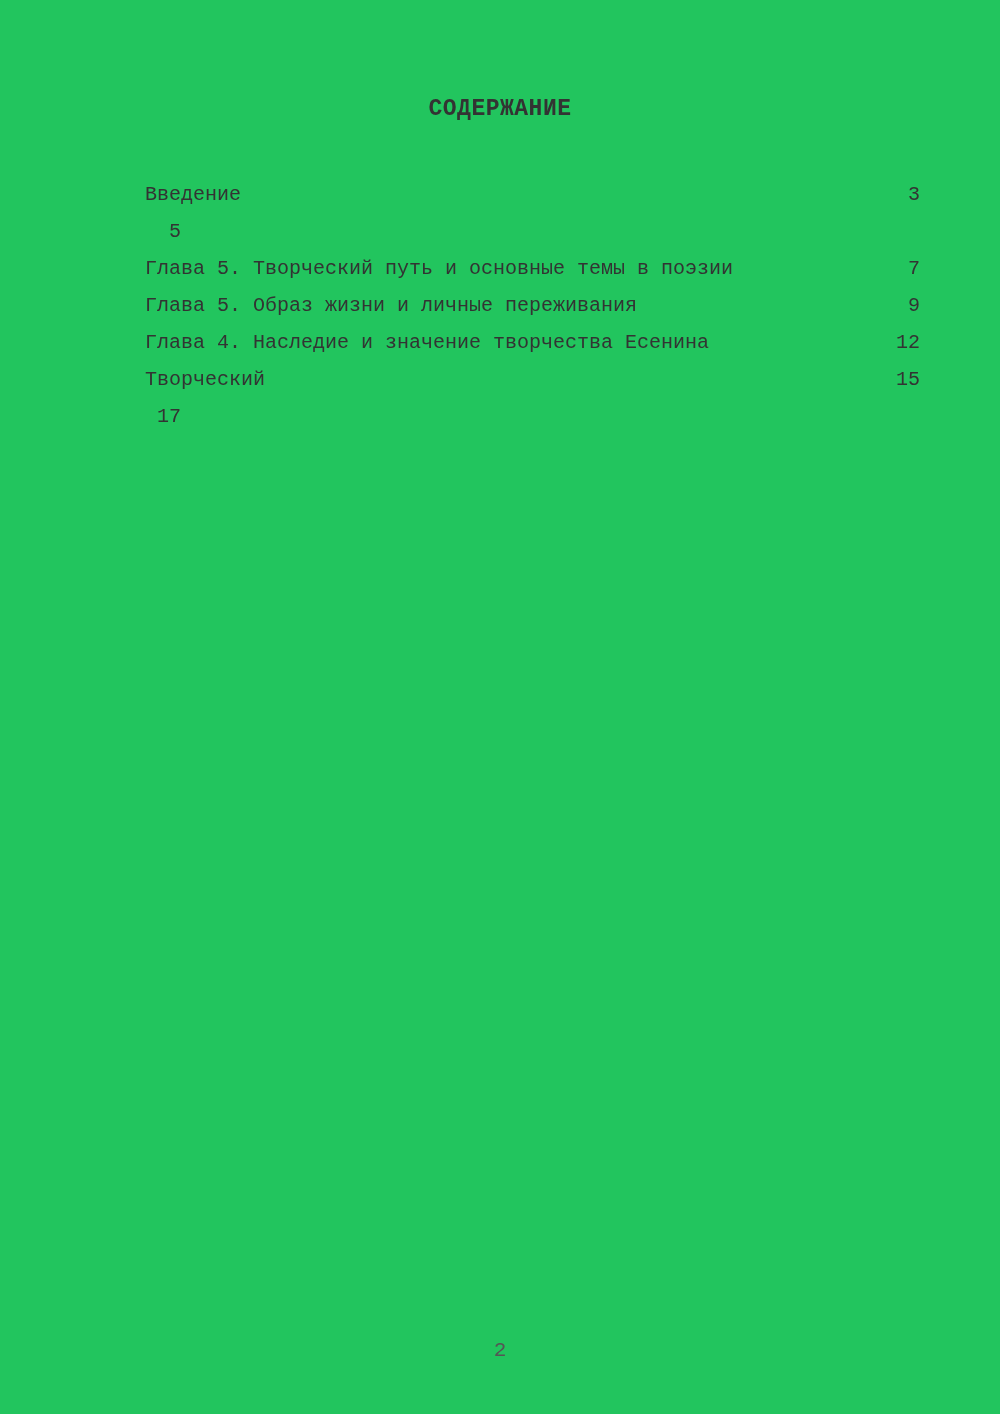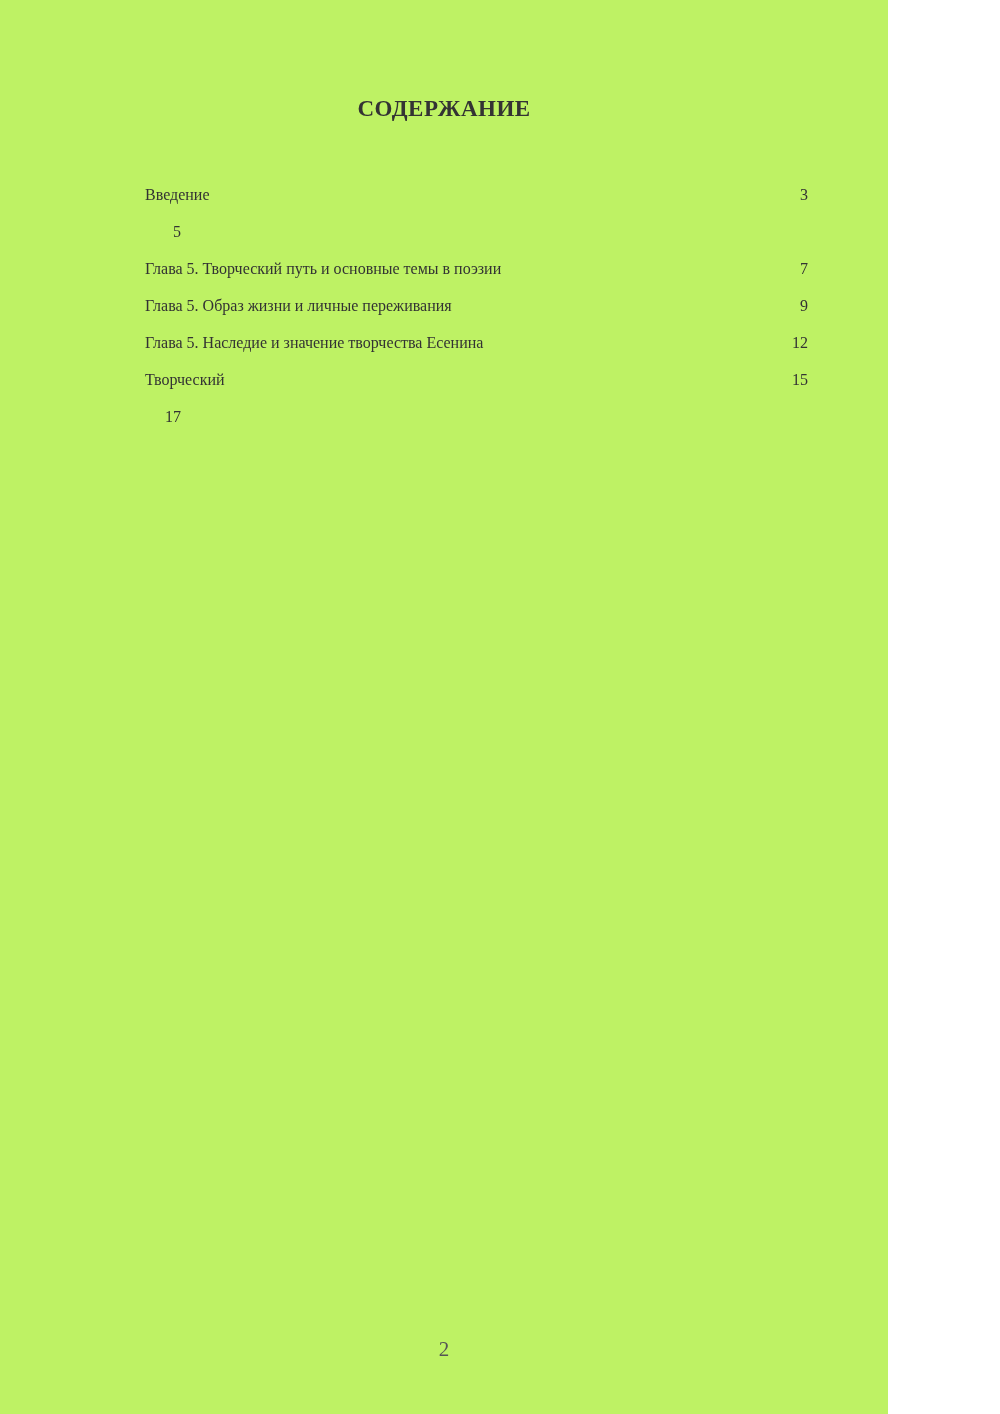--- a/index.html
+++ b/index.html
@@ -2,44 +2,44 @@
 <html><head>
 <meta charset="utf-8">
 <style>
   html, body {
     margin: 0;
     padding: 0;
     background: #ffffff;
   }
   .page {
     position: relative;
-    width: 888px;
+    width: 1000px;
     height: 1414px;
-    background: #bef264;
-    font-family: Liberation Serif, serif;
+    background: #22c55e;
+    font-family: Liberation Mono, monospace;
     color: #333333;
     box-sizing: border-box;
     overflow: hidden;
   }
   .doc-title {
     padding-top: 96px;
     text-align: center;
     font-weight: bold;
     font-size: 23px;
     letter-spacing: 0.5px;
     color: #333333;
   }
   .toc {
     margin: 54px 80px 0 145px; 
   }
   .toc-entry {
     display: flex;
     justify-content: space-between;
     align-items: flex-start;
-    font-size: 16px;
+    font-size: 20px;
     line-height: 37px;
     color: #333333;
   }
   .toc-entry .label {
     padding-right: 24px;
     white-space: nowrap;
   }
   .toc-entry .pagenum {
     text-align: right;
     min-width: 36px;
@@ -77,21 +77,21 @@
       <span class="pagenum">7</span>
     </div>
 
     <div class="toc-entry">
       <span class="label">Глава 5. Образ жизни и личные переживания</span>
       <span class="pagenum">9</span>
     </div>
 
 
     <div class="toc-entry">
-      <span class="label">Глава 5. Наследие и значение творчества Есенина</span>
+      <span class="label">Глава 4. Наследие и значение творчества Есенина</span>
       <span class="pagenum">12</span>
     </div>
 
     <div class="toc-entry">
       <span class="label">Творческий</span>
       <span class="pagenum">15</span>
     </div>
 
     <div class="toc-entry">
       <span class="pagenum">17</span>

